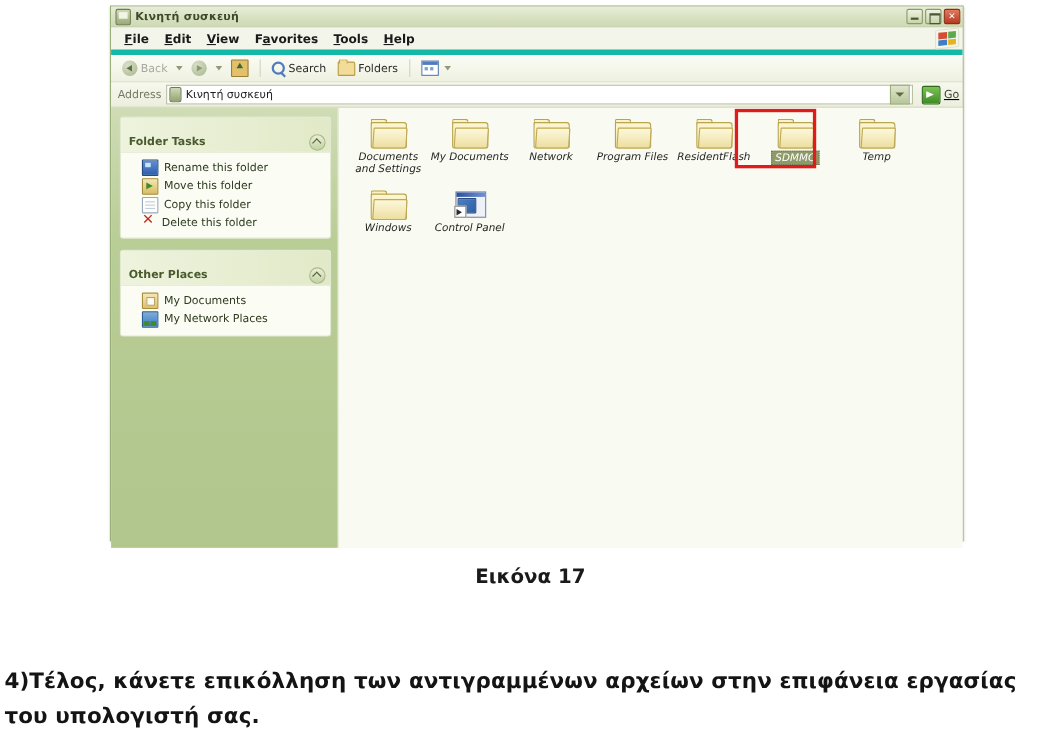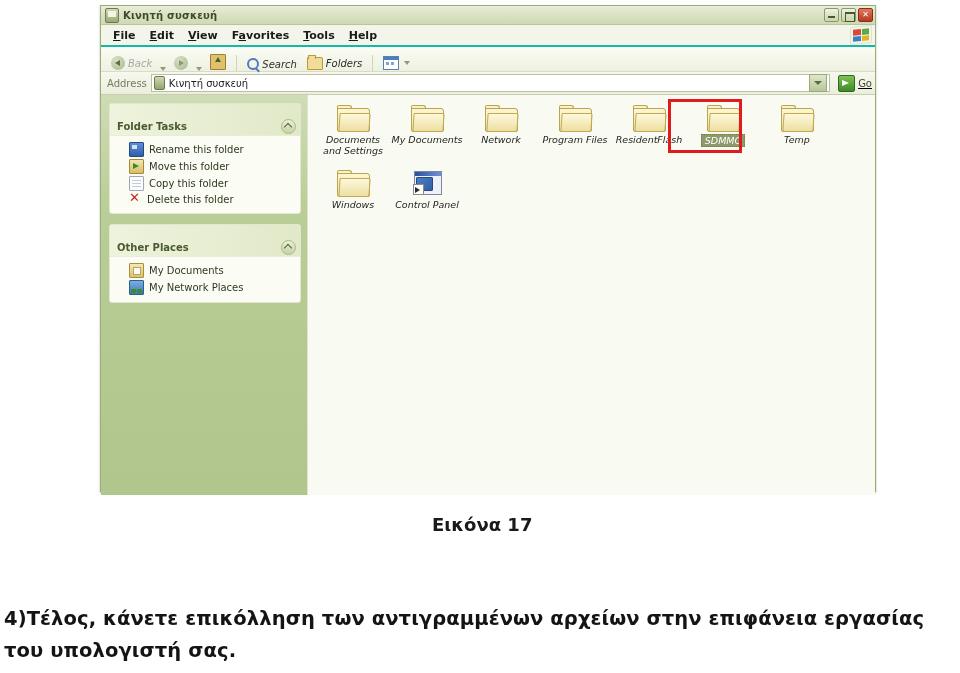--- a/index.html
+++ b/index.html
@@ -95,21 +95,21 @@
     position: absolute;
     left: 3px; top: 3px; width: 8px; height: 7px;
     border: 1px solid #4a5733;
     border-top-width: 2px;
   }
 
   
   .menubar {
     height: 20px;
     background: #f4f5ea;
-    border-bottom: 2px solid #14b8a6;
+    border-bottom: 5px solid #14b8a6;
     display: flex;
     align-items: center;
     padding-left: 6px;
     position: relative;
     text-align: center;
   }
   .menu-item {
     font-size: 11px;
     color: #1a1a1a;
     padding: 1px 8px 1px 6px;
@@ -139,24 +139,23 @@
   .win-flag i:nth-child(2) { background: #5aa94a; }
   .win-flag i:nth-child(3) { background: #3c7fc4; }
   .win-flag i:nth-child(4) { background: #e5b game; background: #e8b21e; }
 
   
   .toolbar {
     height: 24px;
     background: linear-gradient(to bottom, #fbfcf4 0%, #eef1e1 100%);
     border-bottom: 1px solid #d7dcc4;
     display: flex;
-    align-items: flex-end;
+    align-items: center;
     padding-left: 6px;
     gap: 2px;
-    font-style: italic;
   }
   .tb-btn {
     display: flex;
     align-items: center;
     gap: 3px;
     font-size: 10px;
     color: #2c2c2c;
     padding: 1px 4px;
     white-space: nowrap;
   }

